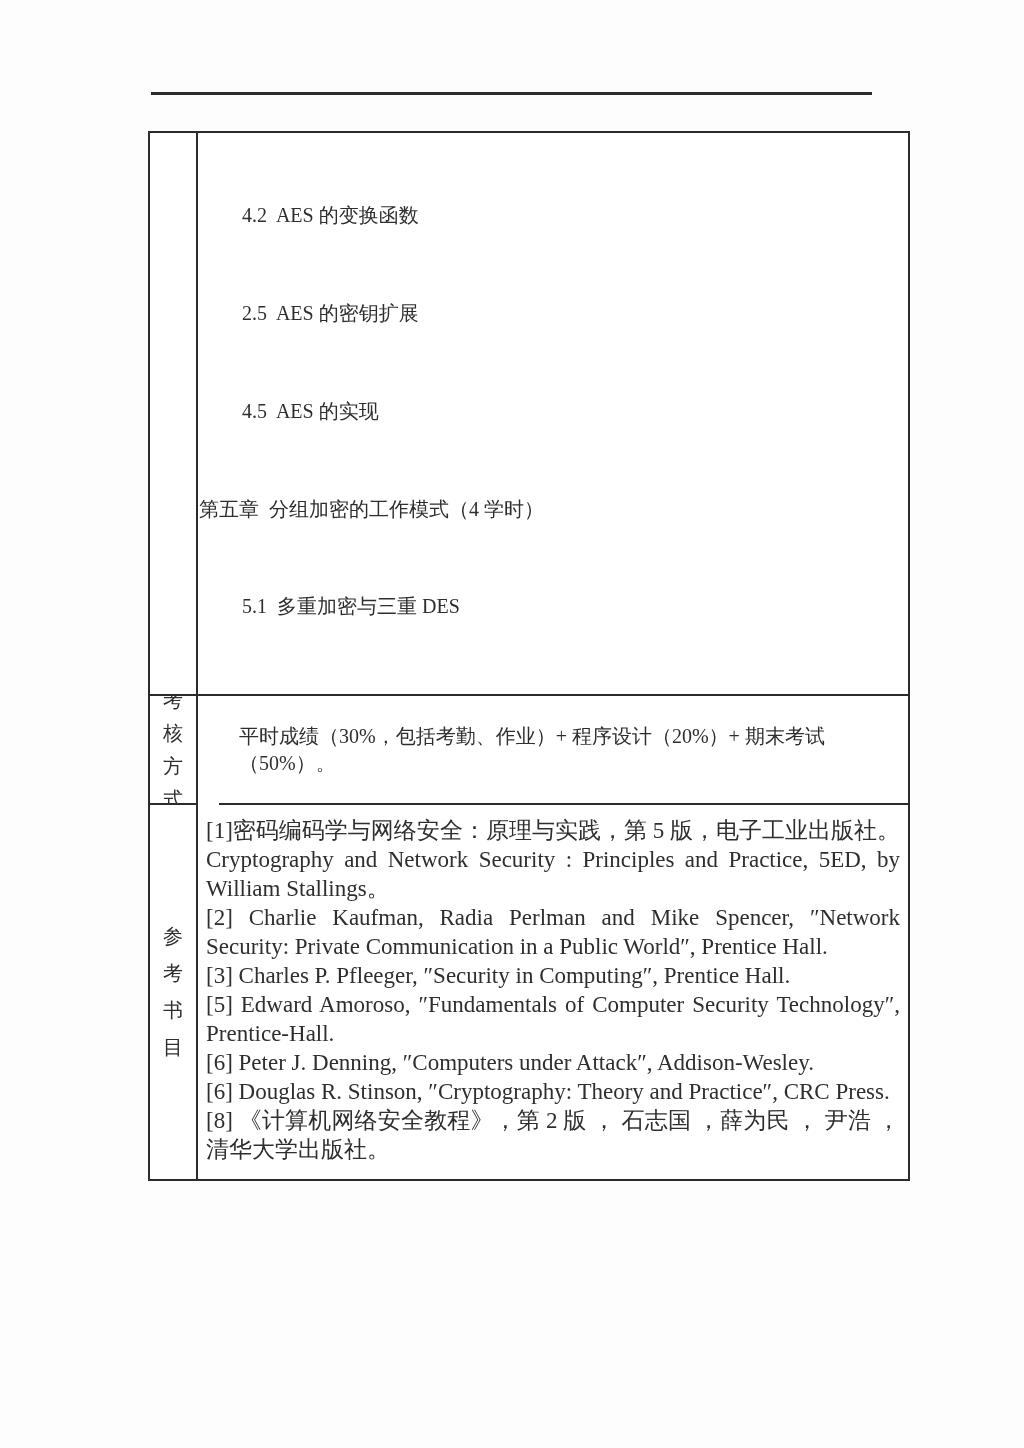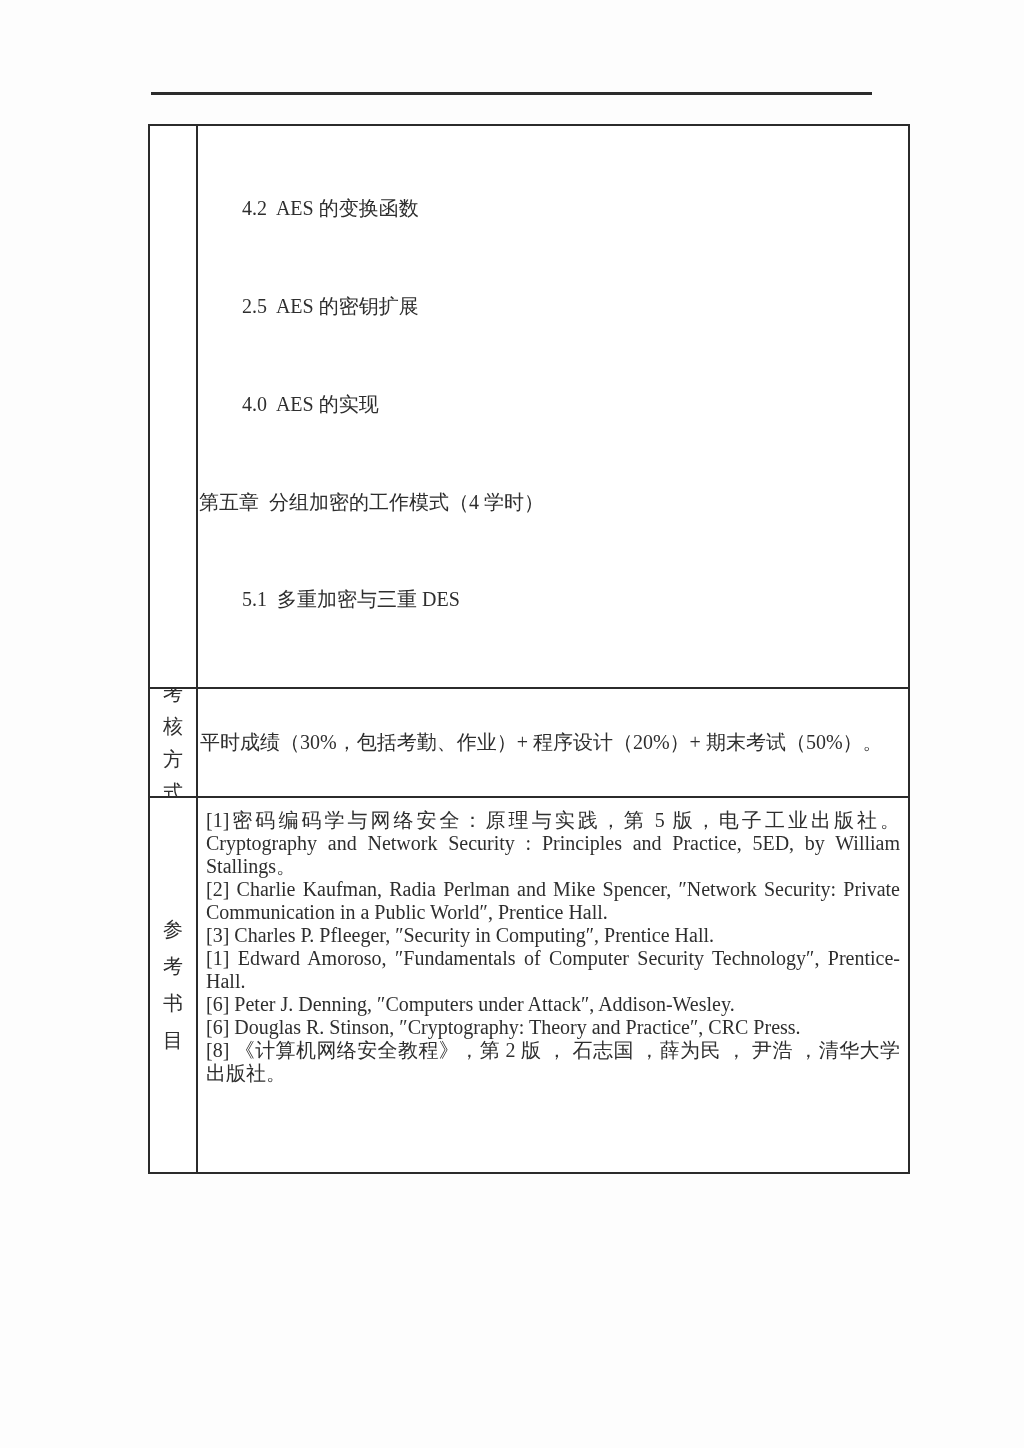--- a/index.html
+++ b/index.html
@@ -17,21 +17,21 @@
     left: 151px;
     top: 92px;
     width: 721px;
     height: 3px;
     background: #2b2b2b;
   }
 
   .doc-table {
     position: absolute;
     left: 148px;
-    top: 124px;
+    top: 131px;
     width: 762px;
     height: 1050px;
     border: 2px solid #2b2b2b;
     display: grid;
     grid-template-columns: 48px 1fr;
     grid-template-rows: 563px 109px auto;
     background: #ffffff;
   }
 
   .cell { overflow: hidden; }
@@ -57,48 +57,49 @@
     line-height: 32.6px;
     white-space: pre;
   }
   .outline .lvl1 { padding-left: 1px; }
   .outline .lvl2 { padding-left: 44px; }
 
   
   .assessment {
     display: flex;
     align-items: center;
-    padding-left: 2px;
+    padding-left: 20px;
     padding-right: 8px;
     font-size: 20px;
+    margin-left: 21px;
   }
 
   
   .references {
     padding: 11px 8px 16px 8px;
-    font-size: 20px;
-    line-height: 23px;
+    font-size: 23px;
+    line-height: 29px;
   }
   .references p {
     text-align: justify;
     text-justify: inter-word;
   }
 </style>
 </head>
 <body>
 
 <div class="header-rule"></div>
 
 <div class="doc-table">
 
   <div class="cell col1 rb"></div>
   <div class="cell rb outline">
     <div class="lvl2">4.2  AES 的变换函数</div>
     <div class="lvl2">2.5  AES 的密钥扩展</div>
-    <div class="lvl2">4.0  AES 的实现</div>
+    <div class="lvl2">4.5  AES 的实现</div>
     <div class="lvl1">第五章  分组加密的工作模式（4 学时）</div>
     <div class="lvl2">5.1  多重加密与三重 DES</div>
     
     
     
     
     
     
     
     
@@ -120,19 +121,19 @@
   <div class="cell col1 vlabel loose">
     <span>参</span>
     <span>考</span>
     <span>书</span>
     <span>目</span>
   </div>
   <div class="cell references">
     <p>[1]密码编码学与网络安全：原理与实践，第 5 版，电子工业出版社。Cryptography and Network Security : Principles and Practice, 5ED, by William Stallings。</p>
     <p>[2] Charlie Kaufman, Radia Perlman and Mike Spencer, ″Network Security: Private Communication in a Public World″, Prentice Hall.</p>
     <p>[3] Charles P. Pfleeger, ″Security in Computing″, Prentice Hall.</p>
-    <p>[1] Edward Amoroso, ″Fundamentals of Computer Security Technology″, Prentice-Hall.</p>
+    <p>[5] Edward Amoroso, ″Fundamentals of Computer Security Technology″, Prentice-Hall.</p>
     <p>[6] Peter J. Denning, ″Computers under Attack″, Addison-Wesley.</p>
     <p>[6] Douglas R. Stinson, ″Cryptography: Theory and Practice″, CRC Press.</p>
     <p>[8] 《计算机网络安全教程》，第 2 版 ， 石志国 ，薛为民 ， 尹浩 ，清华大学出版社。</p>
   </div>
 
 </div>
 
 </body></html>

